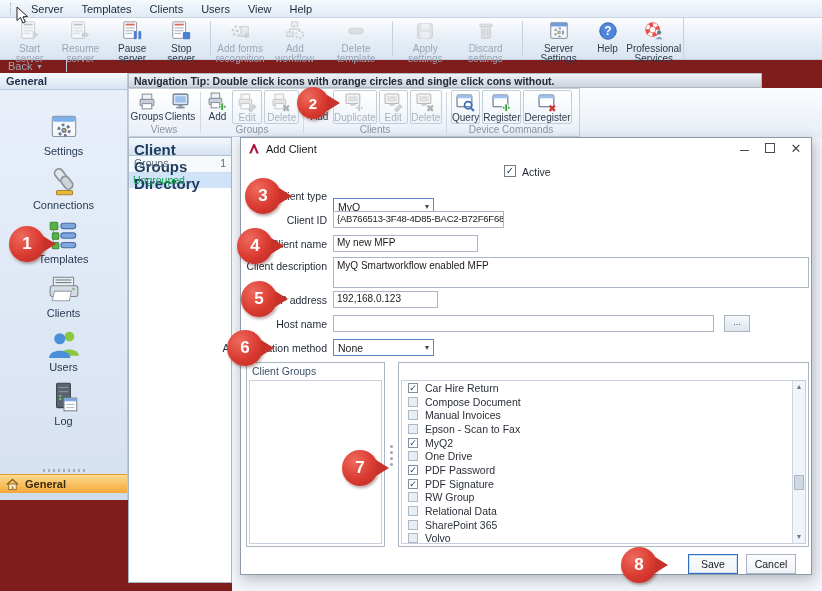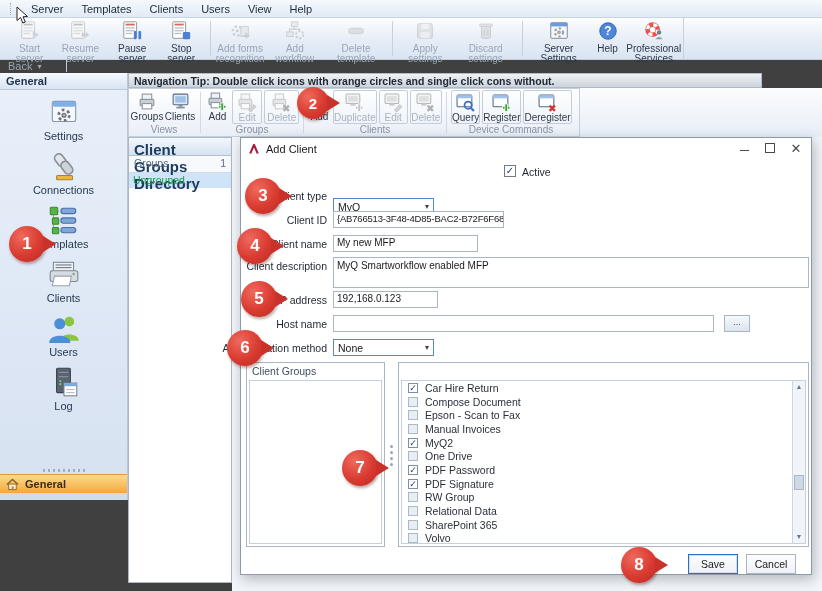--- a/index.html
+++ b/index.html
@@ -1,16 +1,16 @@
 <!DOCTYPE html>
 <html><head>
 <meta charset="utf-8">
 <style>
   html,body{margin:0;padding:0;background:#aeb6c2;}
-  #screen{position:relative;width:822px;height:591px;background:#404040;
+  #screen{position:relative;width:822px;height:591px;background:#7f1d1d;
     font-family:"Liberation Sans","DejaVu Sans",sans-serif;font-size:11px;color:#24303f;
     overflow:hidden;}
   .abs{position:absolute;}
   svg{display:block;}
 
   
   .menubar{left:0;top:0;width:822px;height:18px;background:linear-gradient(#f5f9fd,#e1eaf5);
     border-bottom:1px solid #c9d4e2;display:flex;align-items:center;padding-left:10px;box-sizing:border-box;}
   .menubar .grip{width:3px;height:12px;border-left:1px dotted #9fb0c4;margin-right:8px;}
   .menuitem{padding:2px 9px;color:#1d2a38;}
@@ -32,21 +32,21 @@
   .backbar{left:0;top:59px;width:822px;height:14px;}
   .backbtn{position:absolute;left:8px;top:1px;color:#9aa5b3;display:flex;align-items:center;gap:5px;}
   .backbtn .dnarrow{font-size:8px;}
   .backsep{position:absolute;left:66px;top:1px;width:1px;height:12px;background:#c2cedd;}
 
   
   .sidebar{left:0;top:73px;width:128px;height:427px;background:linear-gradient(180deg,#e9f0fa,#d6e1f1);
     border-right:1px solid #b9c6d6;box-sizing:border-box;}
   .sidebar-header{height:17px;background:linear-gradient(#f5f9fd,#d8e3f2);border-bottom:1px solid #bcc9da;
     font-weight:bold;color:#1e3048;padding:2px 6px;box-sizing:border-box;}
-  .side-items{padding-top:5px;display:flex;flex-direction:column;align-items:center;}
+  .side-items{padding-top:20px;display:flex;flex-direction:column;align-items:center;}
   .side-item{display:flex;flex-direction:column;align-items:center;margin-bottom:7px;}
   .side-item .slabel{margin-top:1px;color:#273a52;}
   .side-grip{position:absolute;left:0;bottom:26px;width:127px;height:7px;display:flex;justify-content:center;align-items:center;}
   .side-grip i{width:42px;height:3px;background:repeating-linear-gradient(90deg,#9fb0c4 0 2px,transparent 2px 5px);}
   .side-footer{position:absolute;left:0;bottom:7px;width:127px;height:19px;
     background:linear-gradient(#fdda8e,#f5a83a);border-top:1px solid #e09a36;
     display:flex;align-items:center;gap:6px;padding-left:6px;box-sizing:border-box;
     font-weight:bold;color:#3c2a0e;}
   .side-footer-strip{position:absolute;left:0;bottom:0;width:127px;height:7px;background:#cfdcec;}
 
@@ -661,25 +661,25 @@
         <div class="tpl-row">
             <span class="cb on"></span>
             <span>Car Hire Return</span>
           </div>
         <div class="tpl-row">
             <span class="cb"></span>
             <span>Compose Document</span>
           </div>
         <div class="tpl-row">
             <span class="cb"></span>
+            <span>Manual Invoices</span>
+          </div>
+        <div class="tpl-row">
+            <span class="cb"></span>
             <span>Epson - Scan to Fax</span>
-          </div>
-        <div class="tpl-row">
-            <span class="cb"></span>
-            <span>Manual Invoices</span>
           </div>
         <div class="tpl-row">
             <span class="cb on"></span>
             <span>MyQ2</span>
           </div>
         <div class="tpl-row">
             <span class="cb"></span>
             <span>One Drive</span>
           </div>
         <div class="tpl-row">

